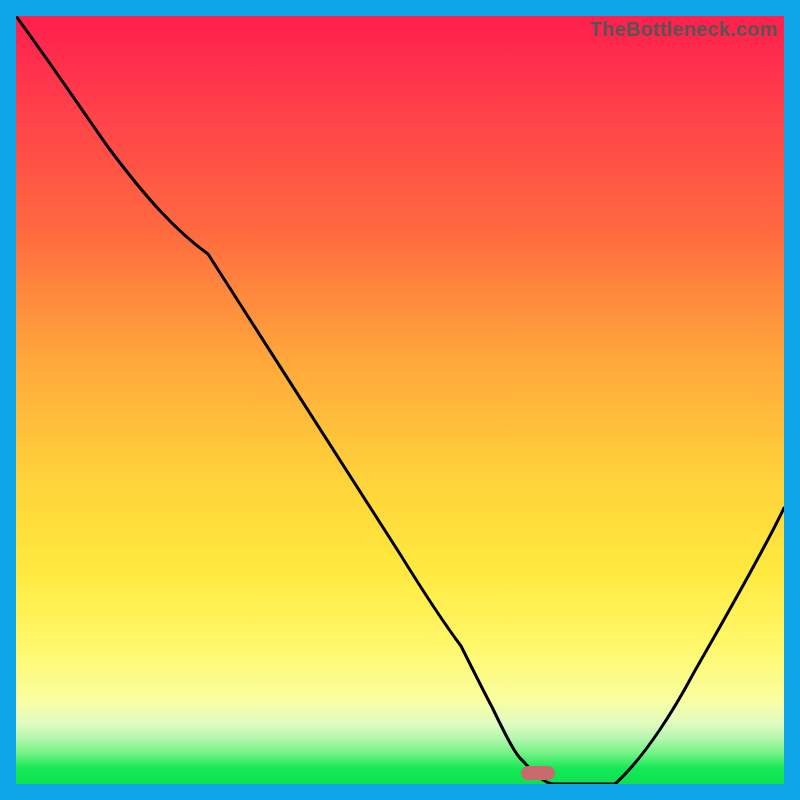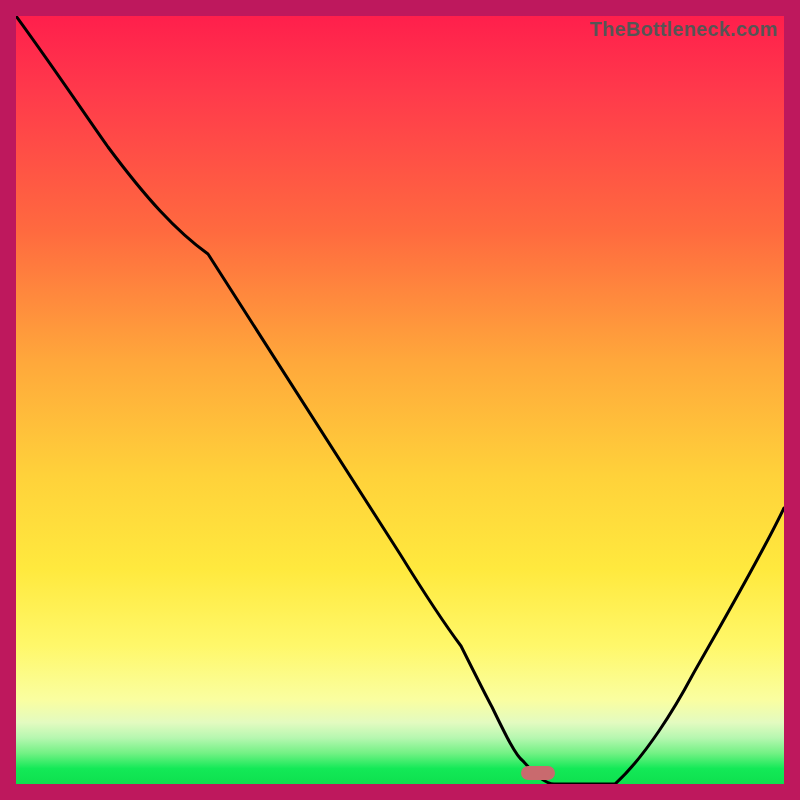--- a/index.html
+++ b/index.html
@@ -8,21 +8,21 @@
     width: 800px;
     height: 800px;
     background: #000;
     font-family: Arial, Helvetica, sans-serif;
     overflow: hidden;
   }
   .frame {
     position: relative;
     width: 800px;
     height: 800px;
-    background: #be185d;
+    background: #0ea5e9;
   }
   .plot-area {
     position: absolute;
     left: 16px;
     top: 16px;
     width: 768px;
     height: 768px;
     
     background: linear-gradient(
       to bottom,

